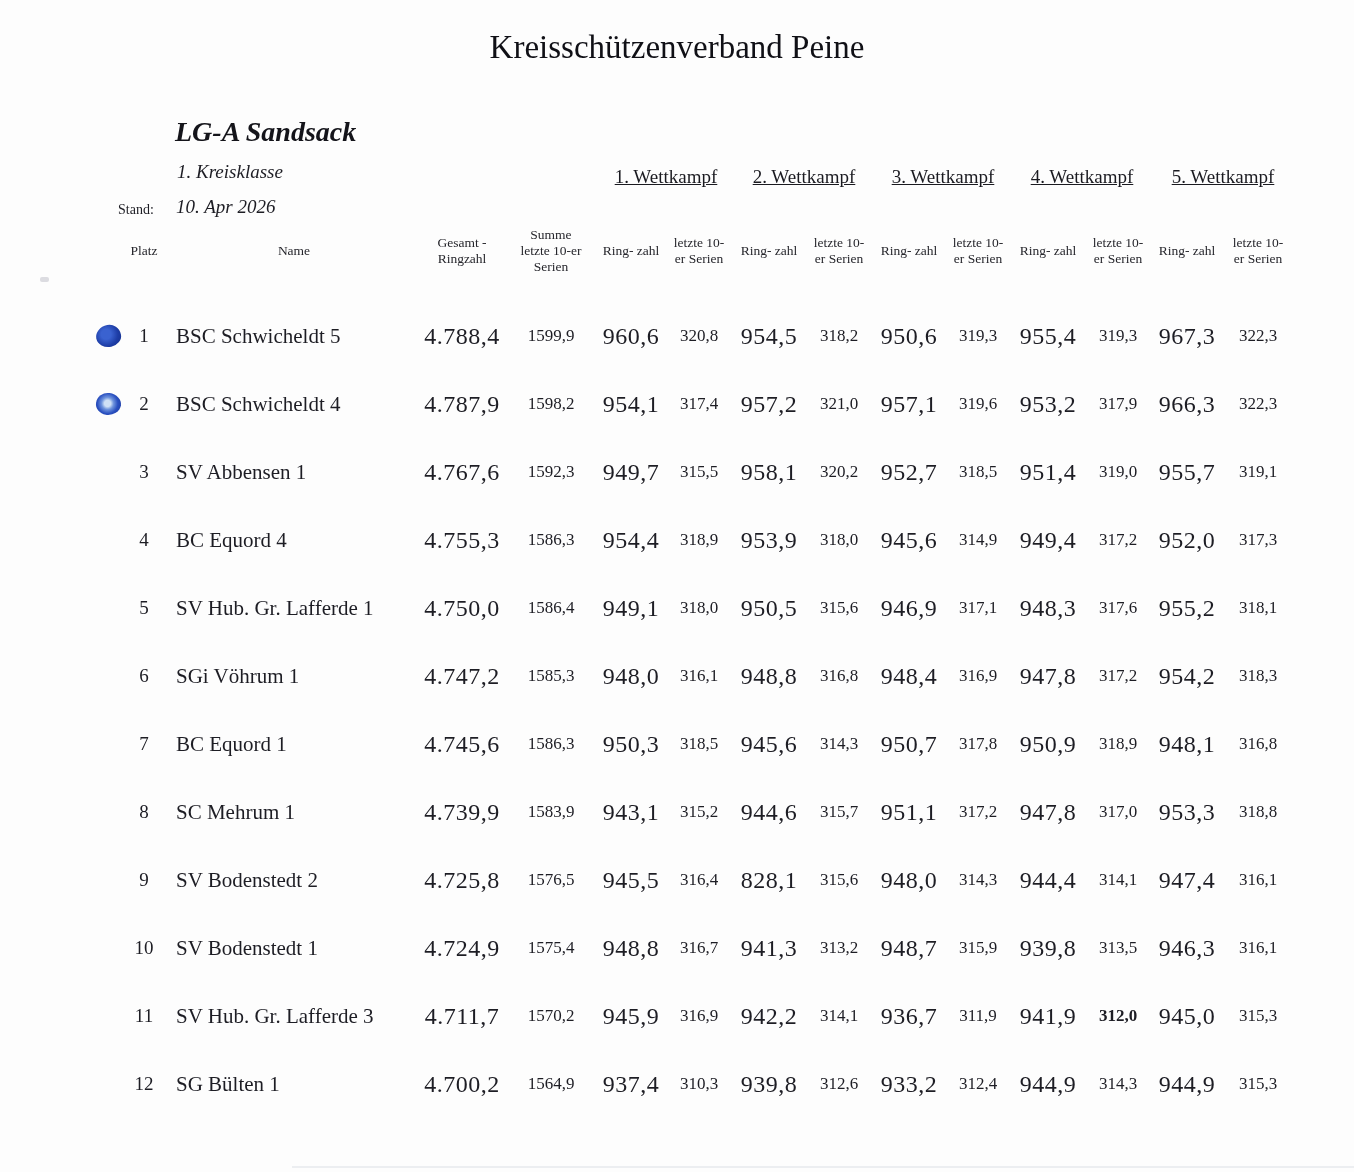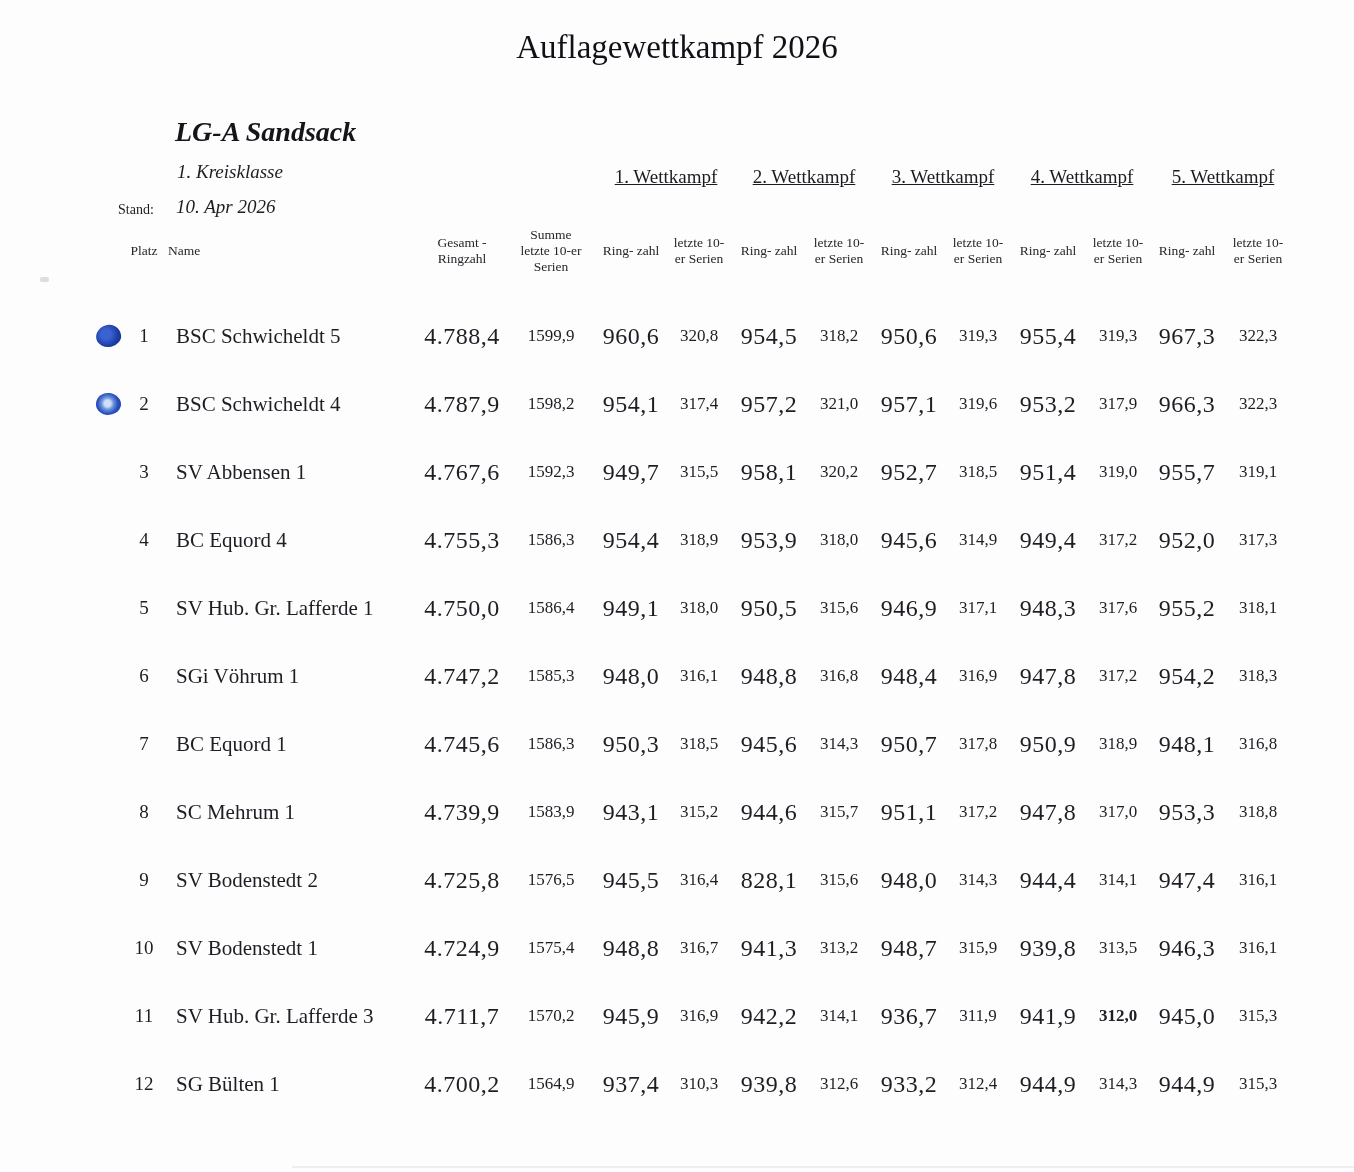--- a/index.html
+++ b/index.html
@@ -23,21 +23,21 @@
   .sub-row { position:absolute; top:220px; left:0; width:1294px; height:62px;
     display:flex; align-items:center; }
   .cell { flex:0 0 auto; text-align:center; }
   .sub { font-size:13.5px; line-height:16px; color:#26262c; }
 
   .c-marker { width:120px; height:100%; position:relative; }
   .c-platz  { width:48px;  font-size:19px; }
   .c-name   { width:252px; text-align:left; padding-left:8px; font-size:21px; }
   .c-gesamt { width:84px; }
   .c-summe  { width:94px; }
-  .name-center { text-align:left; padding-left:0; }
+  .name-center { text-align:center; padding-left:0; }
   .c-platz.sub { font-size:13.5px; }
   .c-name.sub  { font-size:13.5px; }
 
   .rows { position:absolute; top:302px; left:0; width:1294px; }
   .row { display:flex; align-items:center; height:68px; }
   .big   { font-size:24px; letter-spacing:0.5px; }
   .small { font-size:17px; }
 
   .dot { position:absolute; top:50%; left:96px; margin-top:-11px;
     width:25px; height:22px; display:block; }
@@ -50,21 +50,21 @@
     background:#dcdce1; border-radius:2px; }
   .artifact-bottom-line { position:absolute; left:292px; top:1166px; width:1062px; height:2px;
     background:#eceef1; }
 </style>
 </head>
 <body>
 
 <div class="page">
 
   <div class="title-block">
-    <div>Auflagewettkampf 2026</div>
+    <div>Kreisschützenverband Peine</div>
   </div>
 
   <div class="meta-discipline">LG-A Sandsack</div>
   <div class="meta-class">1. Kreisklasse</div>
   <div class="meta-stand-label">Stand:</div>
   <div class="meta-stand-date">10. Apr 2026</div>
 
   <div class="wk-row" id="wk-row">
       <div class="wk-group" style="width: 136px;">1. Wettkampf</div>
       <div class="wk-group" style="width: 140px;">2. Wettkampf</div>

